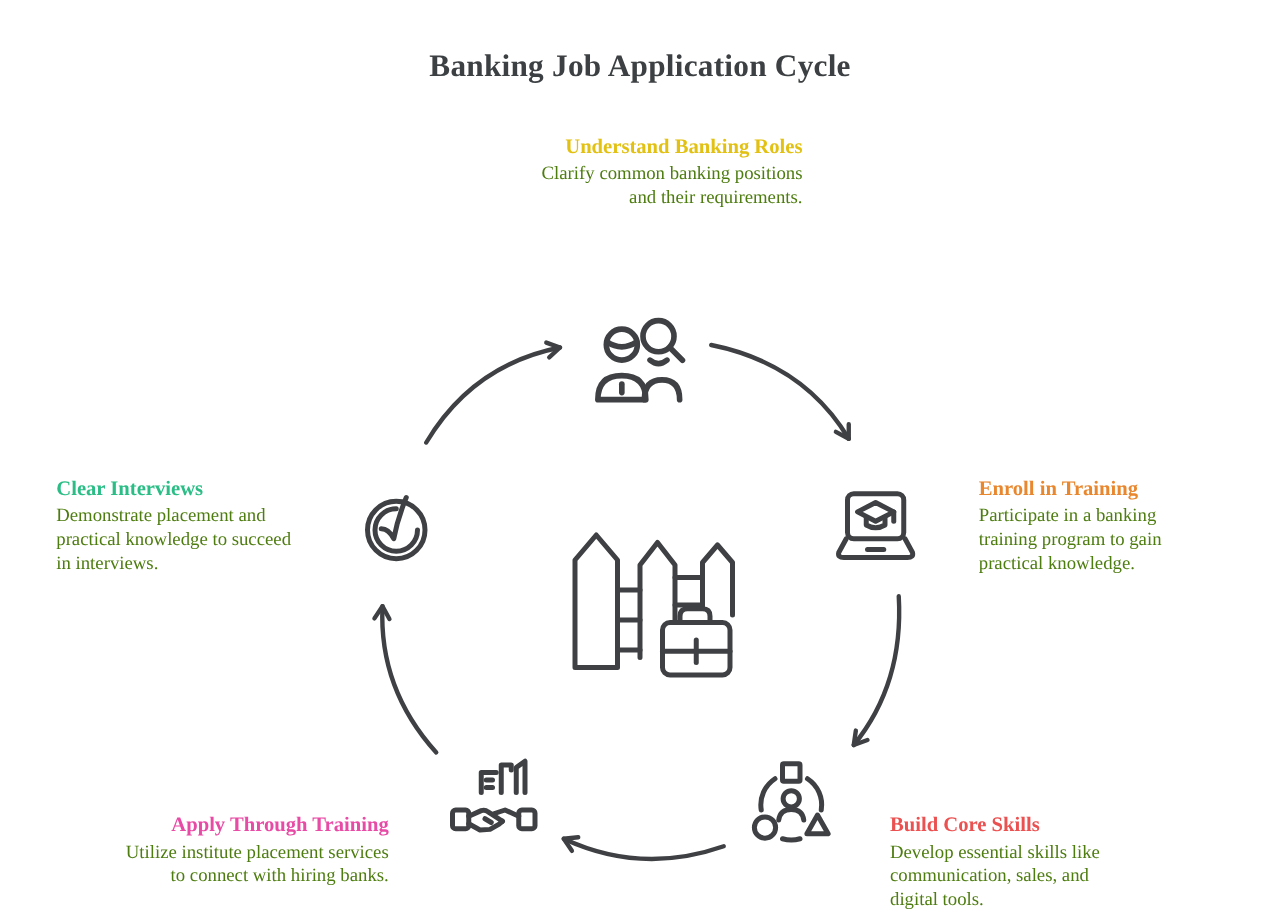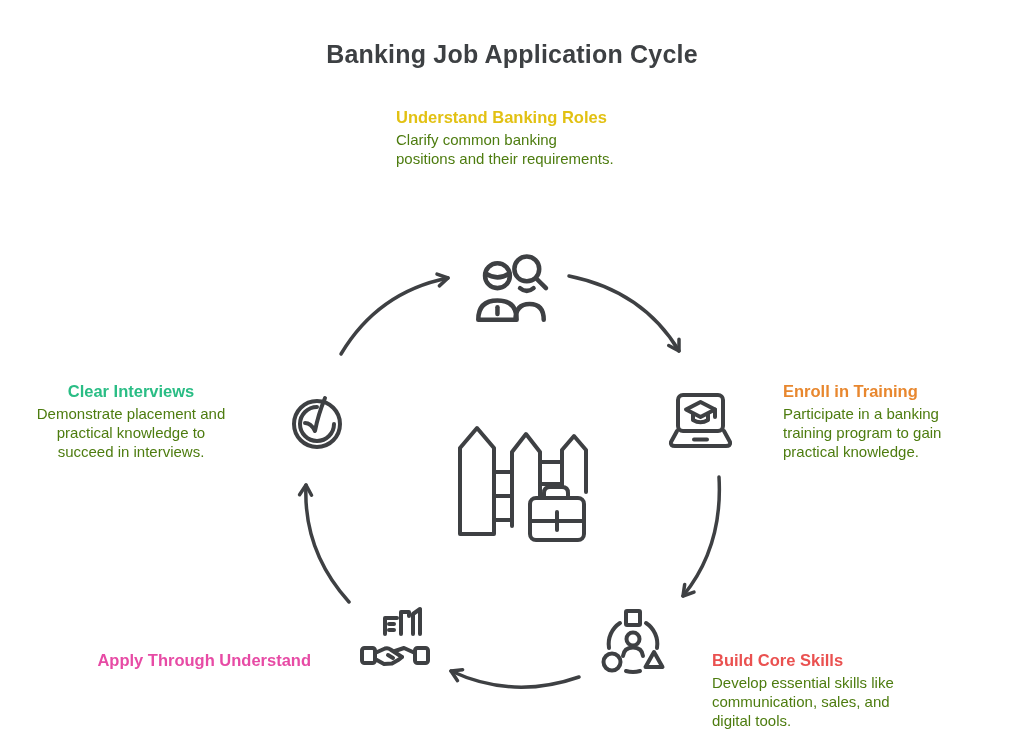--- a/index.html
+++ b/index.html
@@ -1,31 +1,31 @@
 <!DOCTYPE html>
 <html><head>
 <meta charset="utf-8">
 <style>
   html,body{margin:0;padding:0;background:#fff;}
   .canvas{
     position:relative;width:1024px;height:738px;background:#ffffff;
-    font-family:Liberation Sans, sans-serif;overflow:hidden;
+    font-family:Liberation Serif, serif;overflow:hidden;
   }
   .page-title{
     position:absolute;left:0;top:40px;width:1024px;text-align:center;
     font-size:25px;font-weight:700;color:#3d4043;letter-spacing:.2px;
   }
   .stage{position:absolute;}
   .stage h2{margin:0 0 3px 0;font-size:16.5px;font-weight:700;line-height:20px;}
   .stage p{margin:0;font-size:15px;line-height:19px;color:#4d7c0f;}
-  .stage--top{left:396px;top:107px;width:224px;text-align:left;}
+  .stage--top{left:418px;top:107px;width:224px;text-align:right;}
   .stage--right{left:783px;top:381px;width:178px;text-align:left;}
   .stage--bottom-right{left:712px;top:650px;width:200px;text-align:left;}
   .stage--bottom-left{left:96px;top:650px;width:215px;text-align:right;}
-  .stage--left{left:33px;top:381px;width:196px;text-align:center;}
+  .stage--left{left:45px;top:381px;width:196px;text-align:left;}
   .icon-box{position:absolute;}
   .icon-box svg{display:block;width:100%;height:100%;}
   .ic{fill:none;stroke:#3e4043;stroke-width:4;stroke-linecap:round;stroke-linejoin:round;}
   .ic-fill{fill:#ffffff;stroke:#3e4043;stroke-width:4;stroke-linecap:round;stroke-linejoin:round;}
   .icon--top{left:467px;top:249px;width:88px;height:76px;}
   .icon--right{left:663px;top:392px;width:76px;height:62px;}
   .icon--bottom-right{left:599px;top:608px;width:68px;height:68px;}
   .icon--bottom-left{left:357px;top:606px;width:76px;height:66px;}
   .icon--left{left:289px;top:394px;width:58px;height:58px;}
   .icon--center{left:446px;top:400px;width:142px;height:148px;}
@@ -48,21 +48,22 @@
     <h2 style="color: rgb(234, 81, 80);">Build Core Skills</h2>
     <p>Develop essential skills like communication, sales, and digital tools.</p>
   </div>
 
   <div class="stage stage--right">
     <h2 style="color: rgb(232, 135, 46);">Enroll in Training</h2>
     <p>Participate in a banking training program to gain practical knowledge.</p>
   </div>
 
   <div class="stage stage--bottom-left">
-    <h2 style="color: rgb(231, 75, 165);">Apply Through Understand</h2>
+    <h2 style="color: rgb(231, 75, 165);">Apply Through Training</h2>
+    <p>Utilize institute placement services to connect with hiring banks.</p>
   </div>
 
   <div class="stage stage--left">
     <h2 style="color: rgb(42, 189, 133);">Clear Interviews</h2>
     <p>Demonstrate placement and practical knowledge to succeed in interviews.</p>
   </div>
 
   <div class="icon-box icon--top">
     <svg viewBox="0 0 78 66">
       <circle class="ic" cx="27" cy="23" r="11"></circle>

